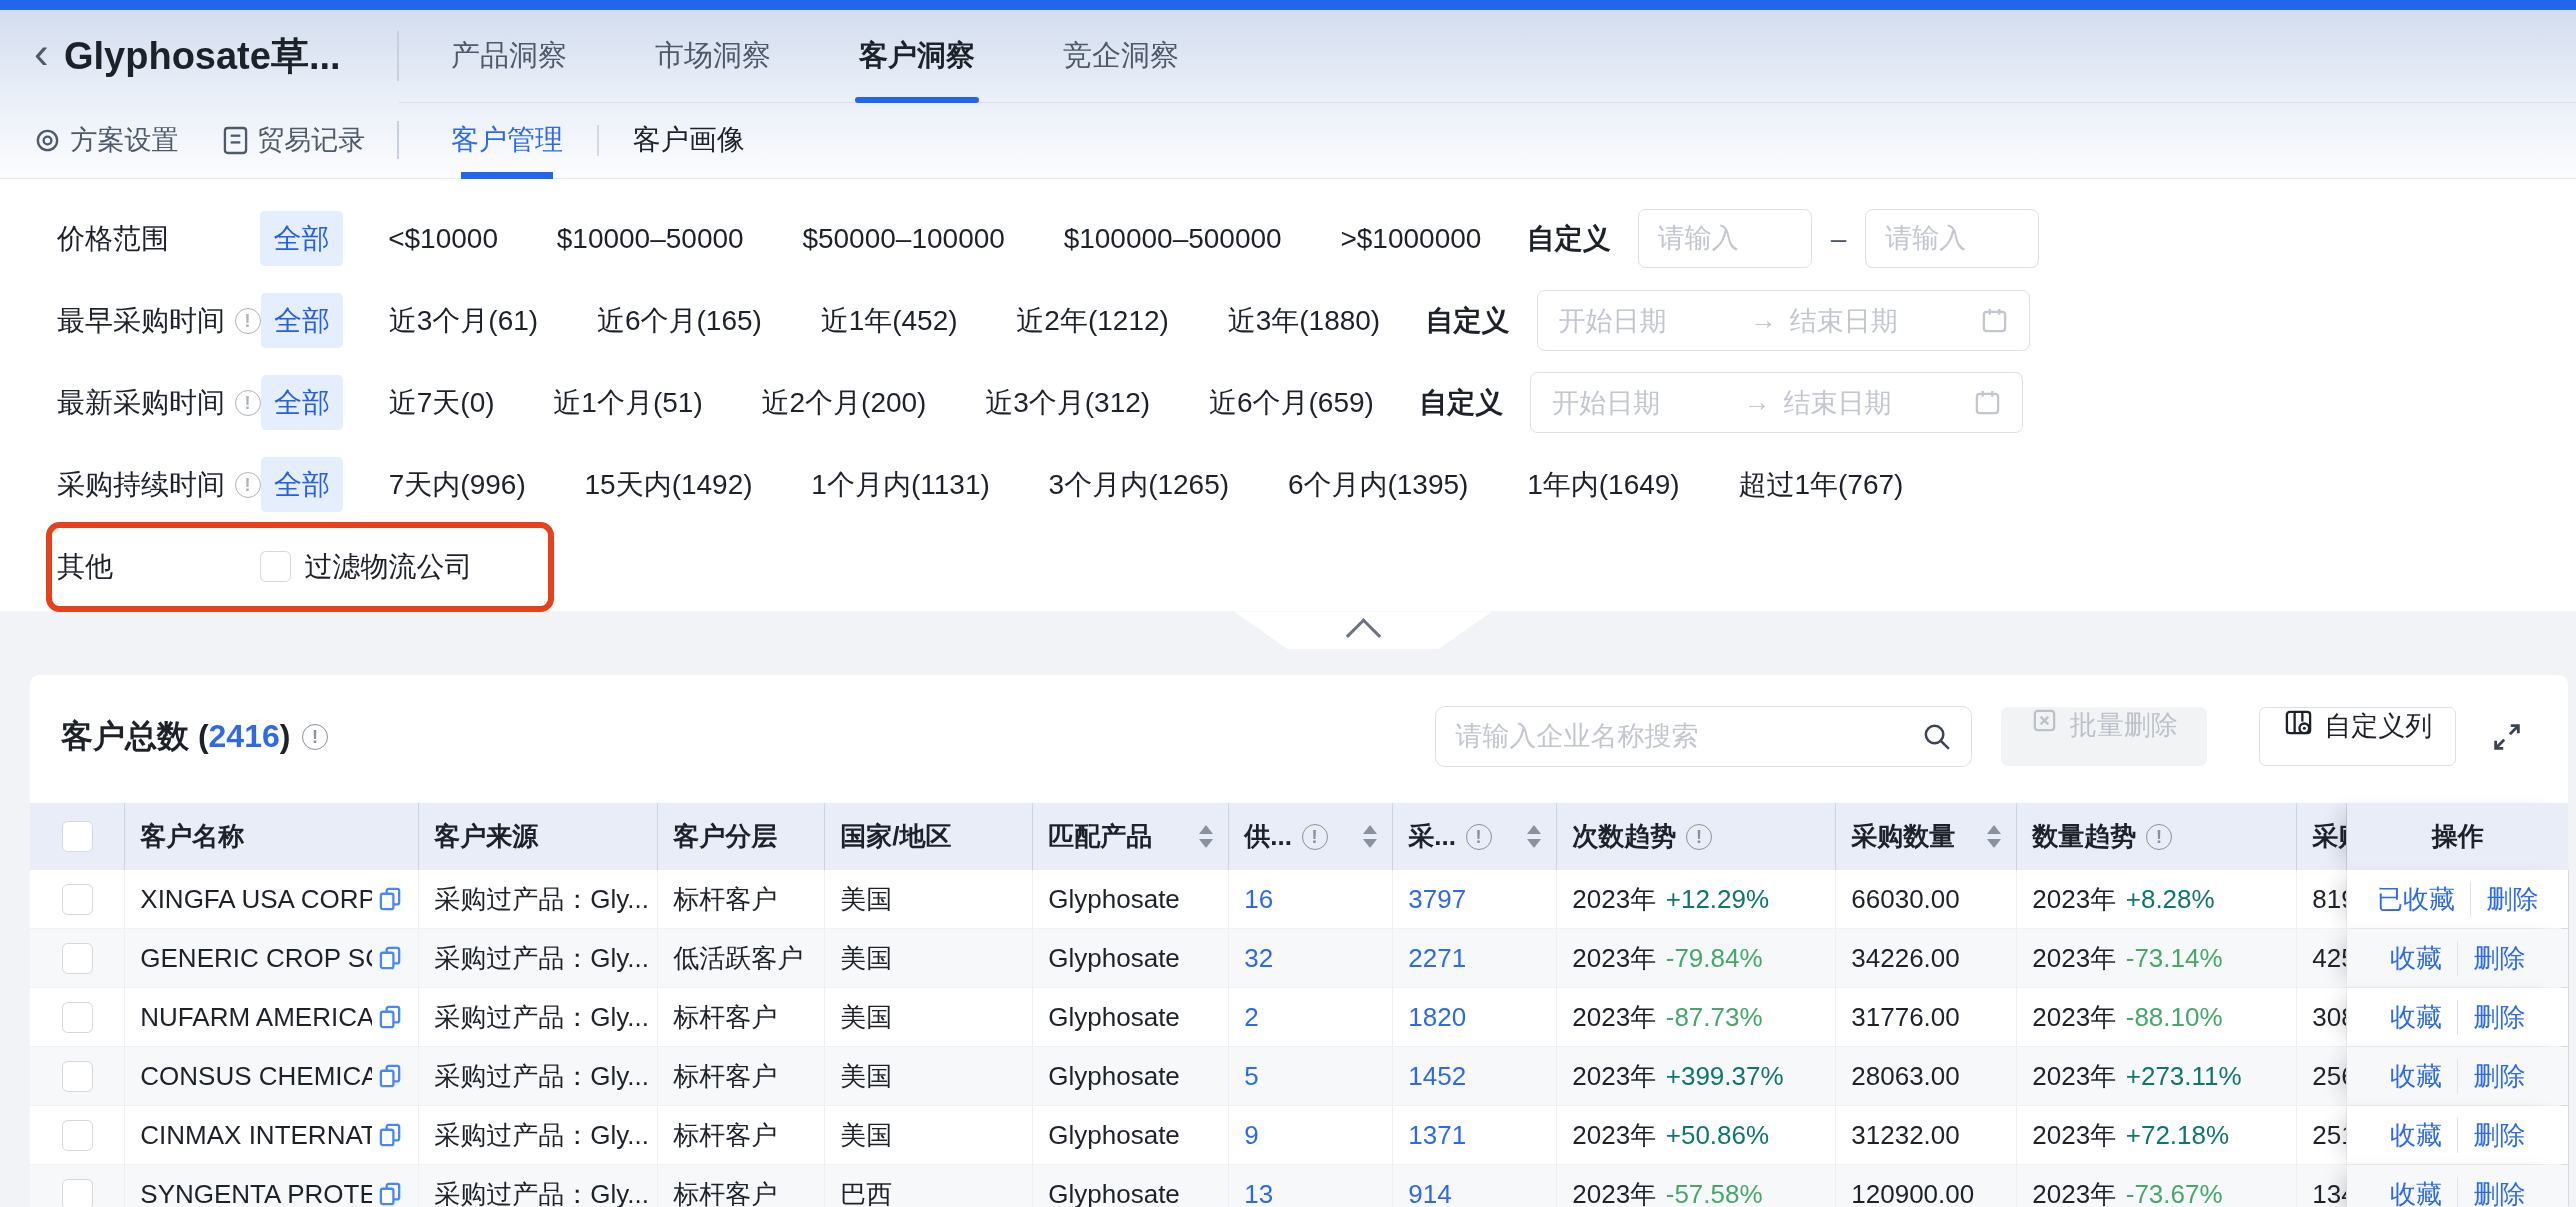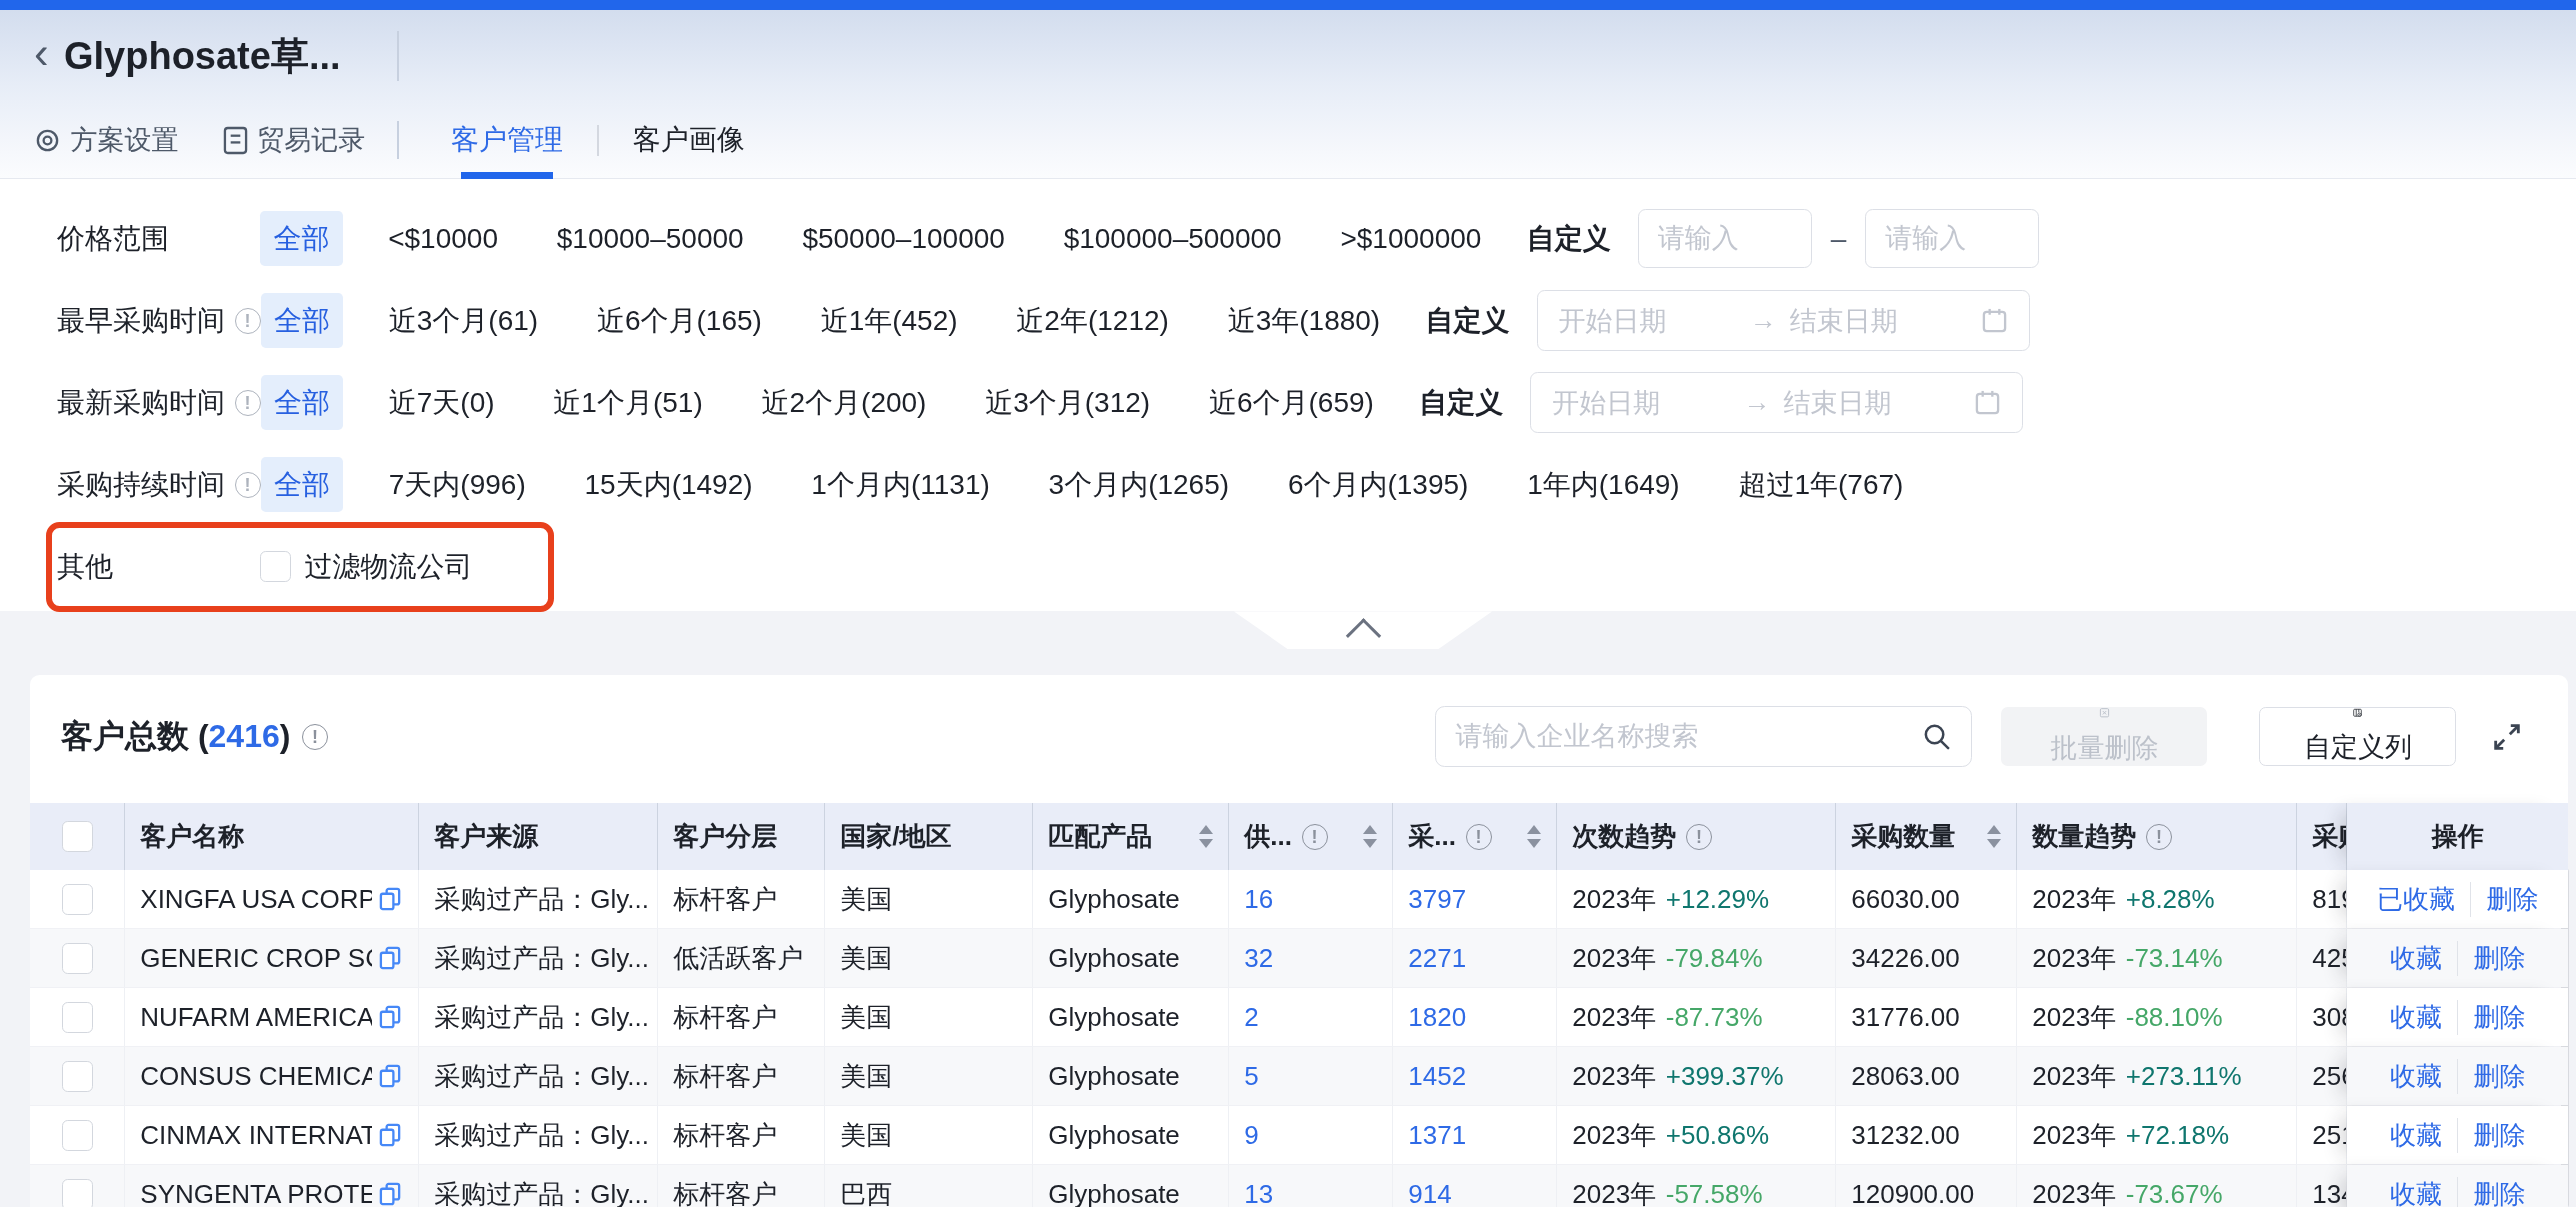--- a/index.html
+++ b/index.html
@@ -58,21 +58,21 @@
 
   
   .card { margin:64px 7.6px 0 30px; background:#fff; border-radius:9.6px 9.6px 0 0; padding-top:27px; height:1147px; }
   .card-head { display:flex; align-items:center; padding:0 44px 0 31px; height:69px; }
   .tbl-title { font-size:32px; font-weight:700; color:#1d2129; white-space:nowrap; }
   .tbl-count { color:#2e6ae6; }
   .head-info { margin-left:11.5px; border-color:#8b919c; color:#8b919c; }
   .search-box { margin-left:auto; width:537px; height:61px; border:1.9px solid #dcdfe6; border-radius:9.6px; display:flex; align-items:center; padding:0 19px; background:#fff; }
   .search-box input { flex:1; border:none; outline:none; font-size:27px; color:#1d2129; font-family:inherit; background:transparent; }
   .search-box input::placeholder { color:#c2c6cf; }
-  .btn { display:flex; align-items:center; justify-content:center; gap:11.5px; font-size:27px; border-radius:6.7px; white-space:nowrap;flex-direction:column; }
+  .btn { display:flex; align-items:flex-start; justify-content:center; gap:11.5px; font-size:27px; border-radius:6.7px; white-space:nowrap; }
   .btn-batch { width:206px; height:59px; margin-left:29px; background:#f2f3f5; color:#bcc1ca; }
   .btn-cols { width:197px; height:59px; margin-left:52px; background:#fff; border:1.9px solid #dcdfe6; color:#1d2129; }
   .expand-btn { margin-left:34px; display:flex; align-items:center; }
 
   .tbl { margin-top:32px; font-size:26px; }
   .tr { display:flex; align-items:stretch; }
   .thead { height:67px; background:#e9edf8; font-weight:700; }
   .th, .td { display:flex; align-items:center; padding:0 15.3px; overflow:hidden; white-space:nowrap; flex:none; }
   .th { border-right:1.9px solid #ccd3e0; color:#1d2129; }
   .th:last-child { border-right:none; }
@@ -115,20 +115,26 @@
 <div class="app">
   <div class="topbar"></div>
 
   <header class="masthead">
     <div class="m-row1">
       <div class="title-block">
         <span class="back-ic">‹</span>
         <span class="scheme-title">Glyphosate草...</span>
       </div>
       <div class="vline"></div>
+      <nav class="tabs-wrap">
+        <span class="tab">产品洞察</span>
+        <span class="tab">市场洞察</span>
+        <span class="tab active">客户洞察</span>
+        <span class="tab">竞企洞察</span>
+      </nav>
     </div>
     <div class="m-row2">
       <div class="tools">
         <span class="tool">
           <svg width="27" height="27" viewBox="0 0 28 28">
               <circle cx="14" cy="14" r="10" fill="none" stroke="#4e5969" stroke-width="2.4"></circle>
               <circle cx="14" cy="14" r="4" fill="none" stroke="#4e5969" stroke-width="2.4"></circle>
             </svg>
           <span>方案设置</span>
         </span>

